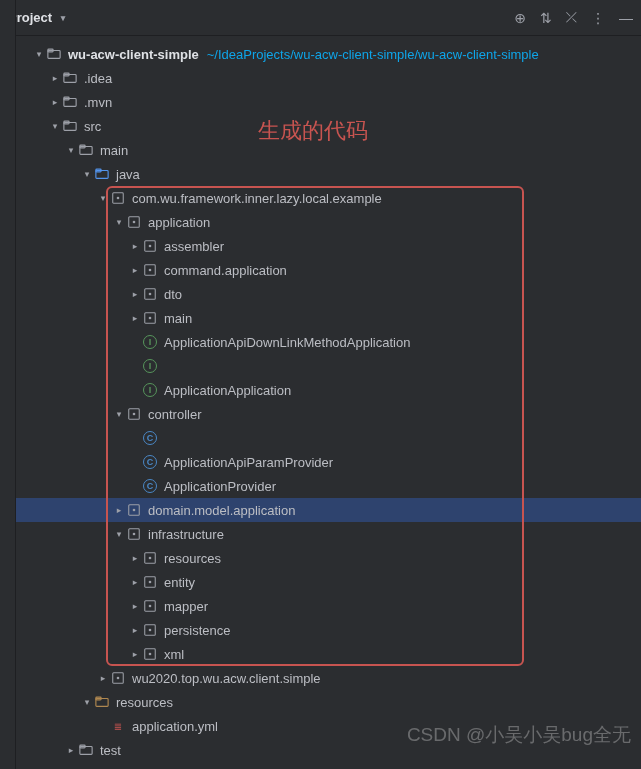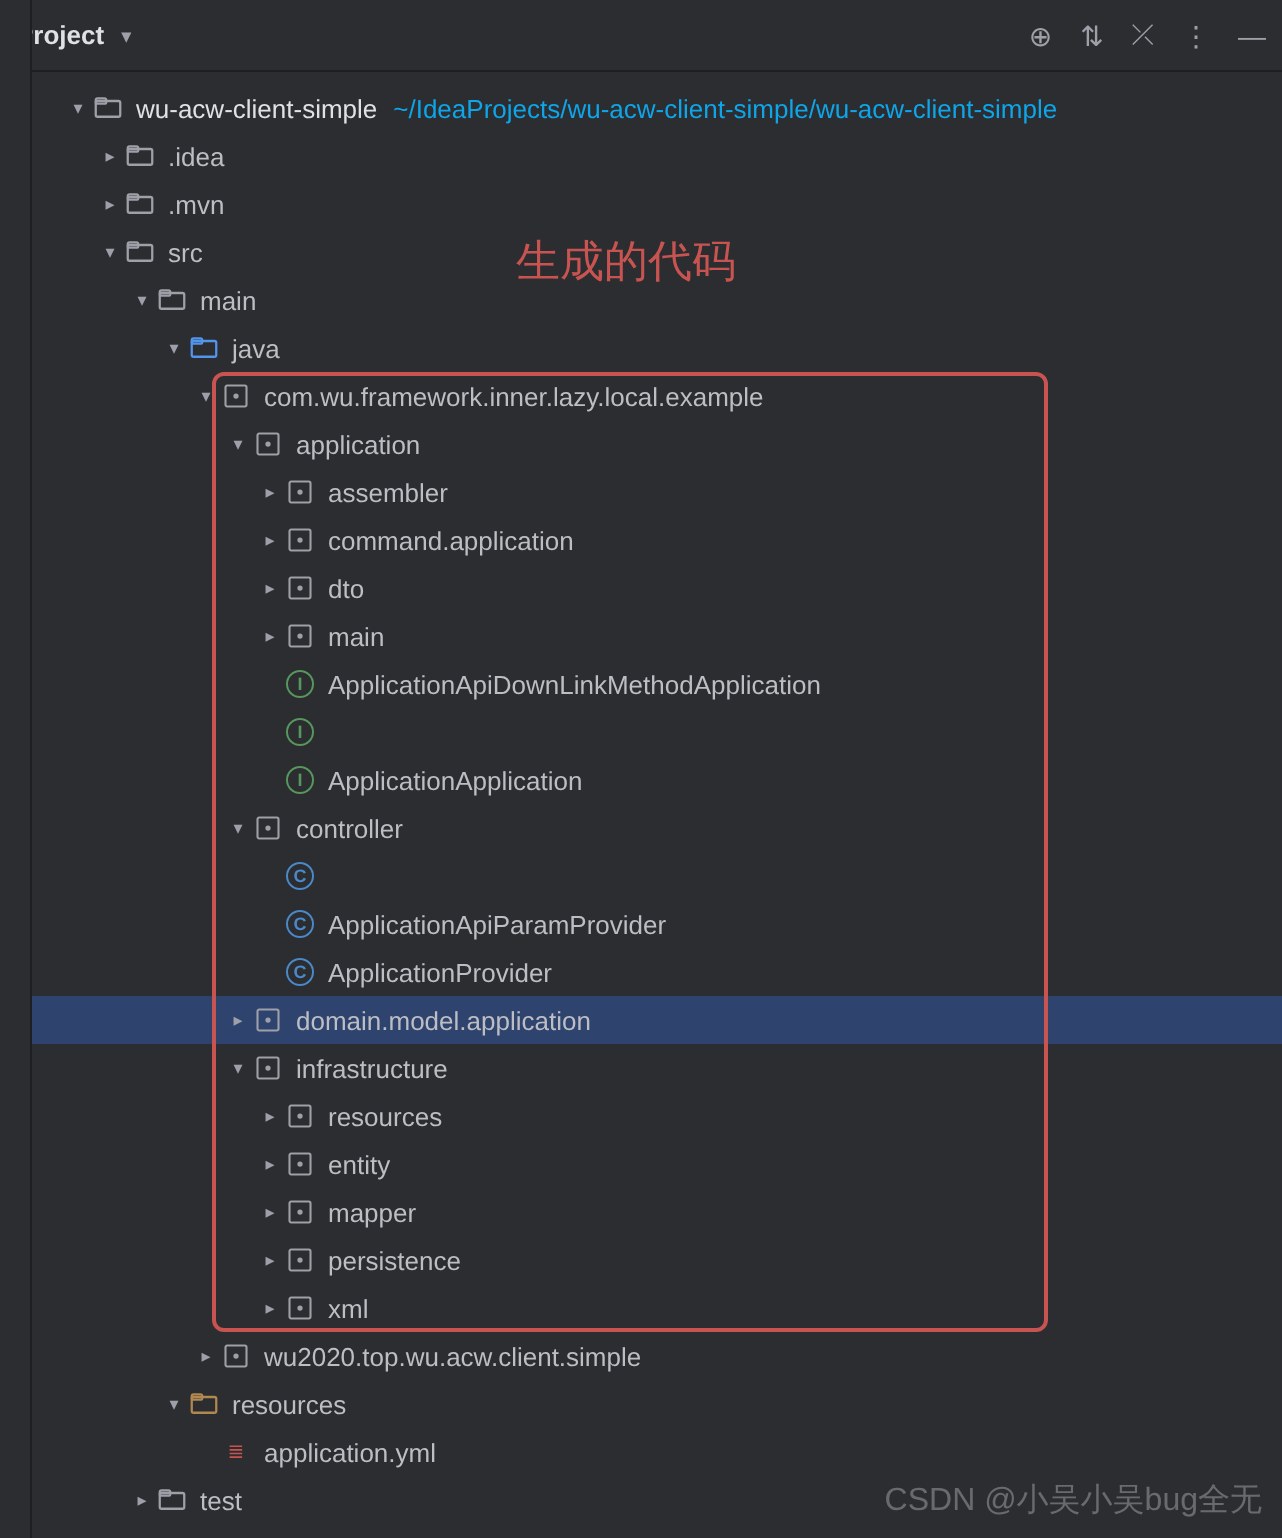--- a/index.html
+++ b/index.html
@@ -99,40 +99,40 @@
     font-weight: bold;
     display: inline-flex;
     align-items: center;
     justify-content: center;
   }
   .yaml-icon {
     color: #c75450;
     font-size: 10px;
   }
   .label { color: #bcbec4; }
-  .label.bold { font-weight: 400; color: #dfe1e5; }
+  .label.bold { font-weight: 700; color: #dfe1e5; }
   .dim { color: #0ea5e9; margin-left: 8px; }
   .annotation {
     position: absolute;
     color: #c75450;
     font-size: 22px;
     font-weight: 500;
   }
   .redbox {
     position: absolute;
     border: 2px solid #c75450;
     border-radius: 6px;
     pointer-events: none;
   }
   .watermark {
     position: absolute;
     right: 10px;
-    bottom: 8px;
+    bottom: 21px;
     color: rgba(220,220,220,0.35);
-    font-size: 16px;
+    font-size: 19px;
     pointer-events: none;
   }
 </style>
 </head>
 <body>
 
 <div class="left-gutter"></div>
 
 <div class="header">
   <div class="header-title">

